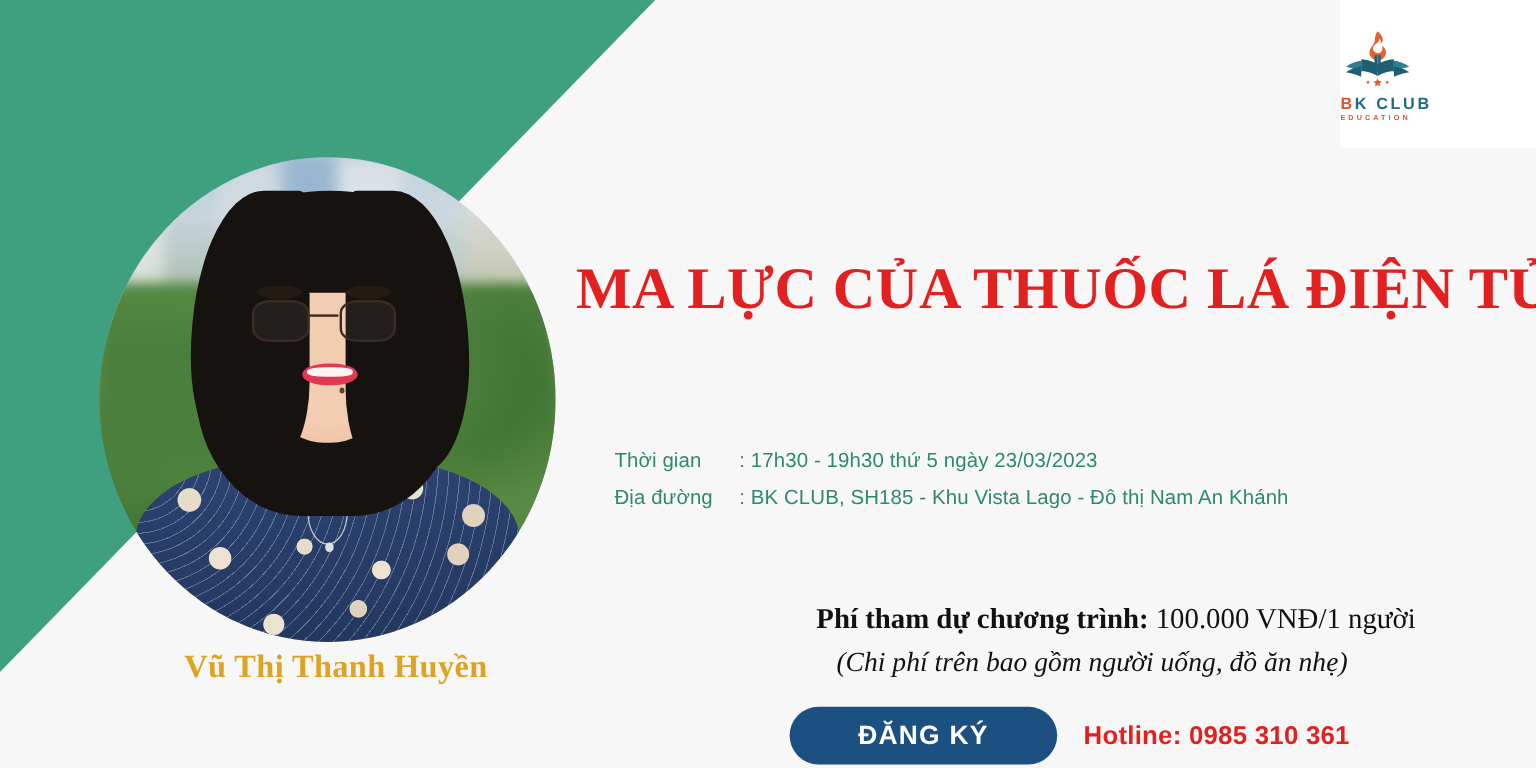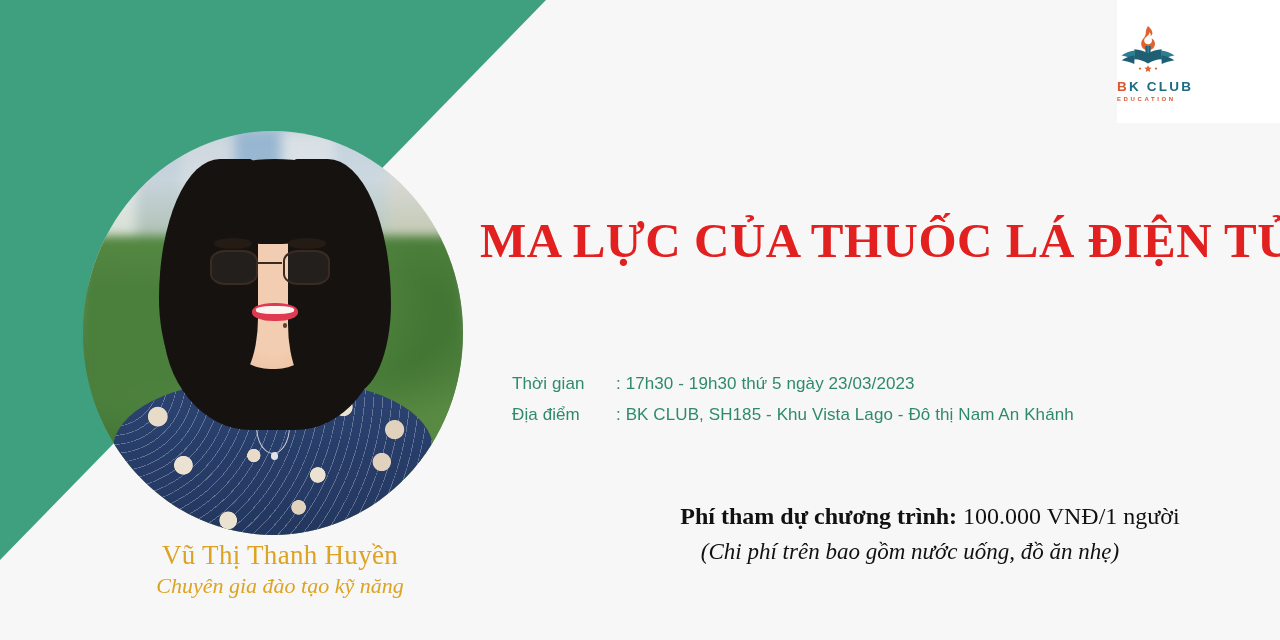--- a/index.html
+++ b/index.html
@@ -222,21 +222,21 @@
     font-size:21.5px; font-weight:bold; color:#e2201f;
     white-space:nowrap; letter-spacing:.2px;
   }
 
   
   #speaker-block {
     position:absolute; left:40px; top:540px; width:480px;
     text-align:center; color:#dda322;
     font-family:"Liberation Serif", serif;
   }
-  #speaker-name { font-size:27px; font-weight:normal; letter-spacing:.3px; }
+  #speaker-name { font-size:27px; font-weight:bold; letter-spacing:.3px; }
   .speaker-role { font-size:22px; font-style:italic; line-height:29px; }
 </style>
 </head>
 <body>
 
 <div id="poster">
 
   <div id="green-top" class="green-shape"></div>
   <div id="green-bottom" class="green-shape"></div>
 
@@ -284,27 +284,30 @@
     <div id="logo-name">
       <span class="b">B</span><span class="rest">K CLUB</span>
     </div>
     <div id="logo-sub">EDUCATION</div>
   </div>
 
   <div id="main-title">MA LỰC CỦA THUỐC LÁ ĐIỆN TỬ</div>
 
   <div id="info-block">
     <span class="info-line"><span class="info-label">Thời gian</span><span>: 17h30 - 19h30 thứ 5 ngày 23/03/2023</span></span>
-    <span class="info-line"><span class="info-label">Địa điểm</span><span>: BK CLUB, SH185 - Khu Vista Lago - Đô thị Nam An Khánh</span></span>
+    <span class="info-line"><span class="info-label">Địa đường</span><span>: BK CLUB, SH185 - Khu Vista Lago - Đô thị Nam An Khánh</span></span>
   </div>
 
   <div id="fee-line">
     <span id="fee-label">Phí tham dự chương trình:</span><span id="fee-value"> 100.000 VNĐ/1 người</span>
   </div>
-  <div id="fee-note">(Chi phí trên bao gồm nước uống, đồ ăn nhẹ)</div>
-
+  <div id="fee-note">(Chi phí trên bao gồm người uống, đồ ăn nhẹ)</div>
+
+  <div id="cta-row">
+    <button id="register-button">ĐĂNG KÝ</button>
+    <span id="hotline">Hotline:  0985 310 361</span>
+  </div>
 
   <div id="speaker-block">
     <div id="speaker-name">Vũ Thị Thanh Huyền</div>
-    <div class="speaker-role">Chuyên gia đào tạo kỹ năng</div>
   </div>
 
 </div>
 
 </body></html>

